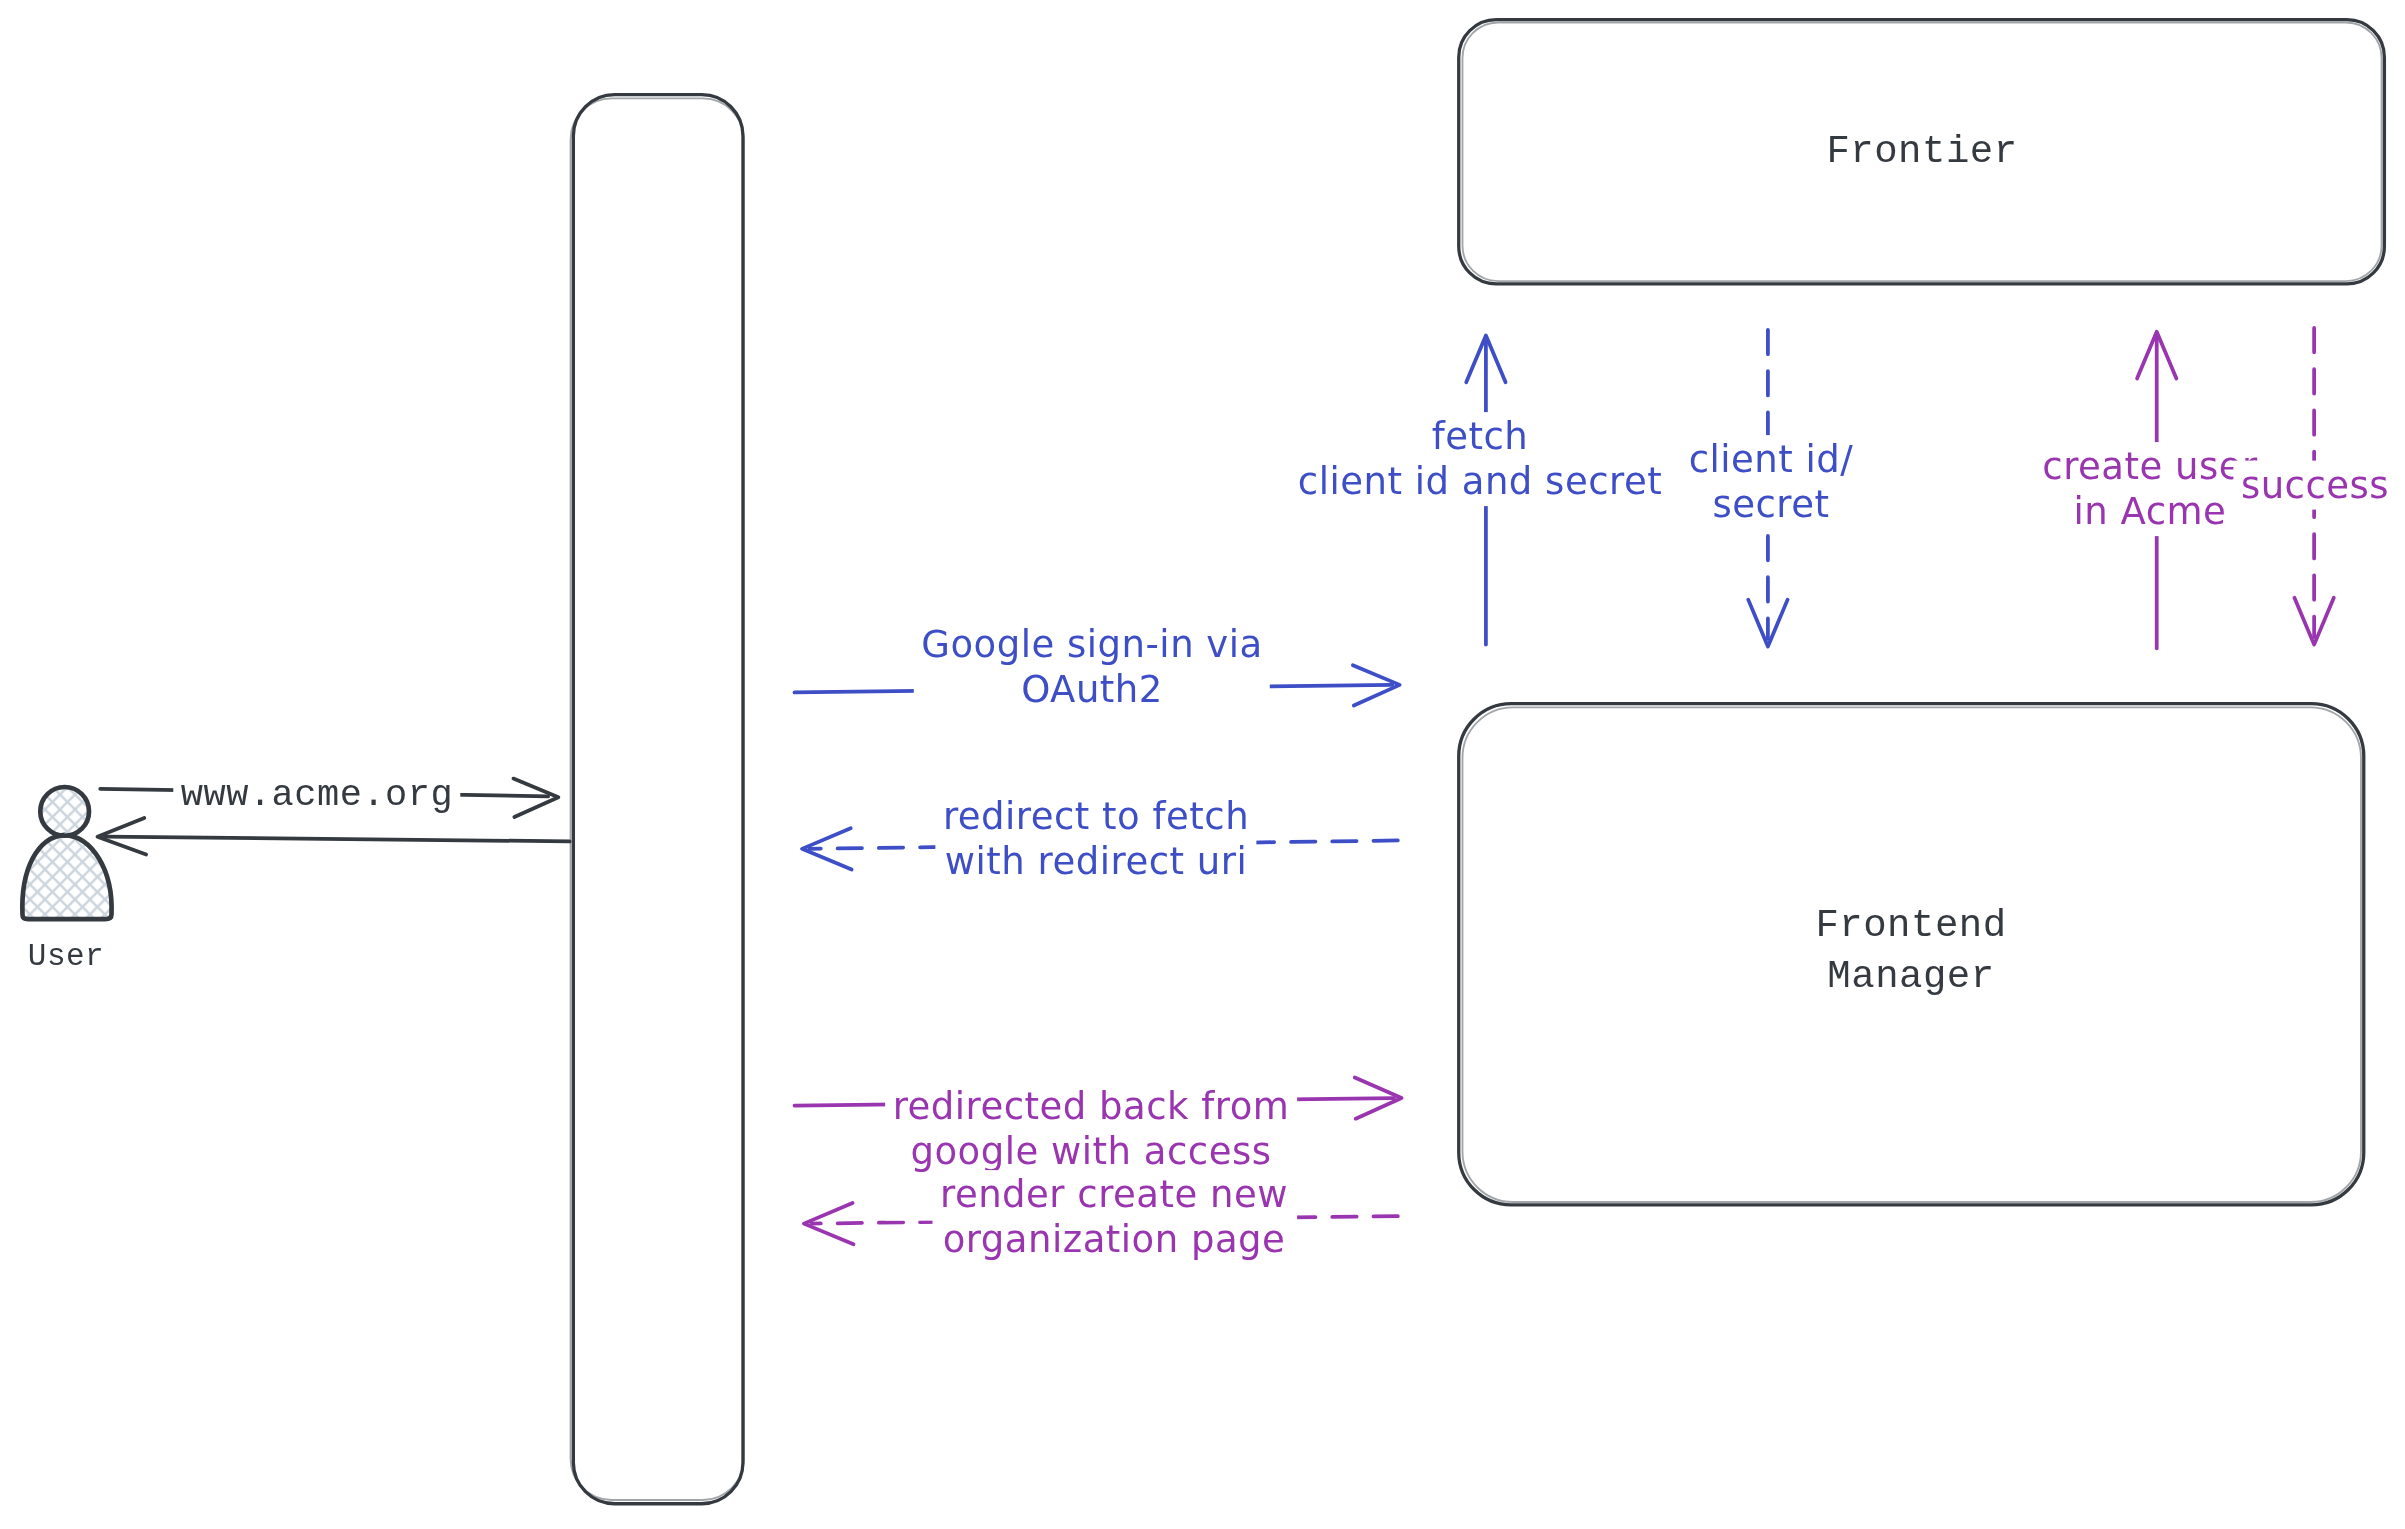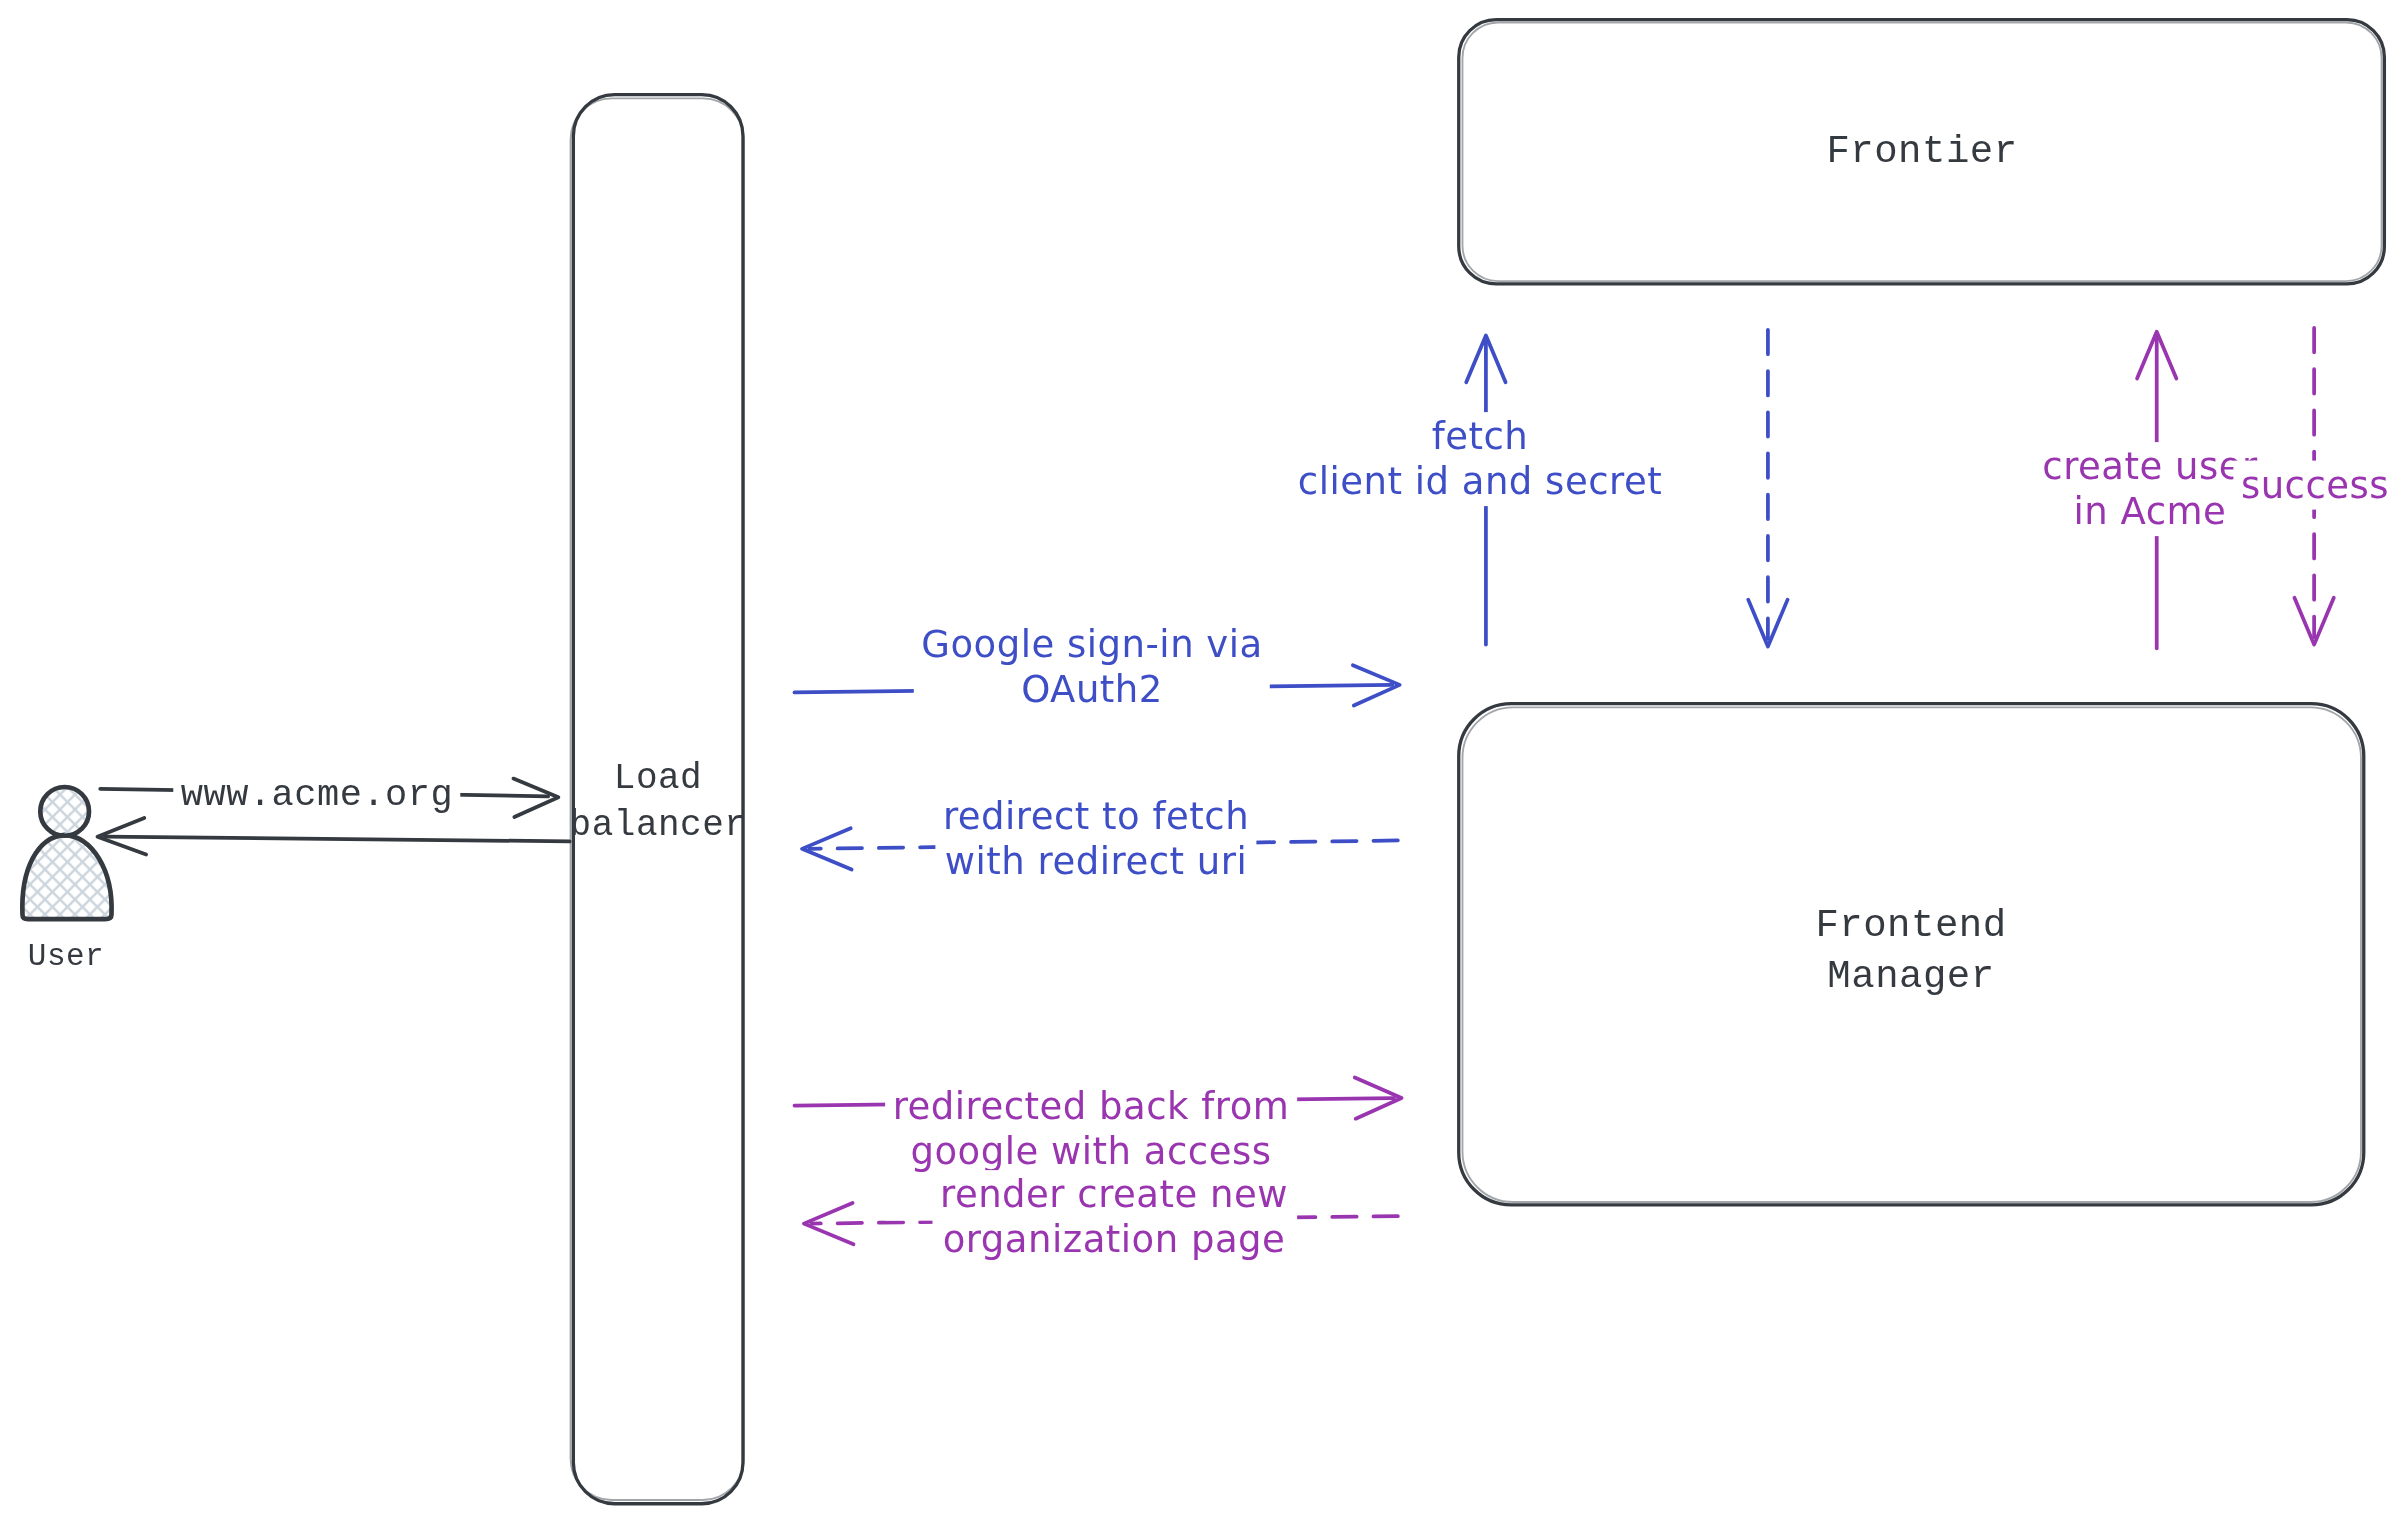--- a/index.html
+++ b/index.html
@@ -146,22 +146,20 @@
     </g>
 
     <g>
       <path class="edge-line dashed stroke-purple" d="M2470 350 L2470 680"></path>
       <polyline class="edge-head stroke-purple" points="2449,638 2470,688 2491,638"></polyline>
     </g>
   </svg>
 
   <div class="lbl ink user-lbl" style="left:66px; top:956px;">User</div>
 
-  <div class="lbl ink node-lbl narrow" style="left:658px; top:802px;">Load
-balancer</div>
 
   <div class="lbl ink node-lbl" style="left:1922px; top:152px;">Frontier</div>
 
   <div class="lbl ink node-lbl" style="left:1911px; top:952px;">Frontend
 Manager</div>
 
   <div class="lbl ink bg" style="left:317px; top:795px;">www.acme.org</div>
 
   <div class="lbl blue bg" style="left:1092px; top:667px;">Google sign-in via
 OAuth2</div>
@@ -172,20 +170,22 @@
   <div class="lbl purple bg" style="left:1091px; top:1151px;">redirected back from
 google with access
 token</div>
 
   <div class="lbl purple bg" style="left:1102px; top:1217px;margin-left:12px;">render create new
 organization page</div>
 
   <div class="lbl blue bg" style="left:1480px; top:459px;">fetch
 client id and secret</div>
 
+  <div class="lbl blue bg" style="left:1771px; top:482px;">client id/
+secret</div>
 
   <div class="lbl purple bg" style="left:2150px; top:489px;">create user
 in Acme</div>
 
   <div class="lbl purple bg" style="left:2315px; top:485px;">success</div>
 
 </div>
 
 
 </body></html>

